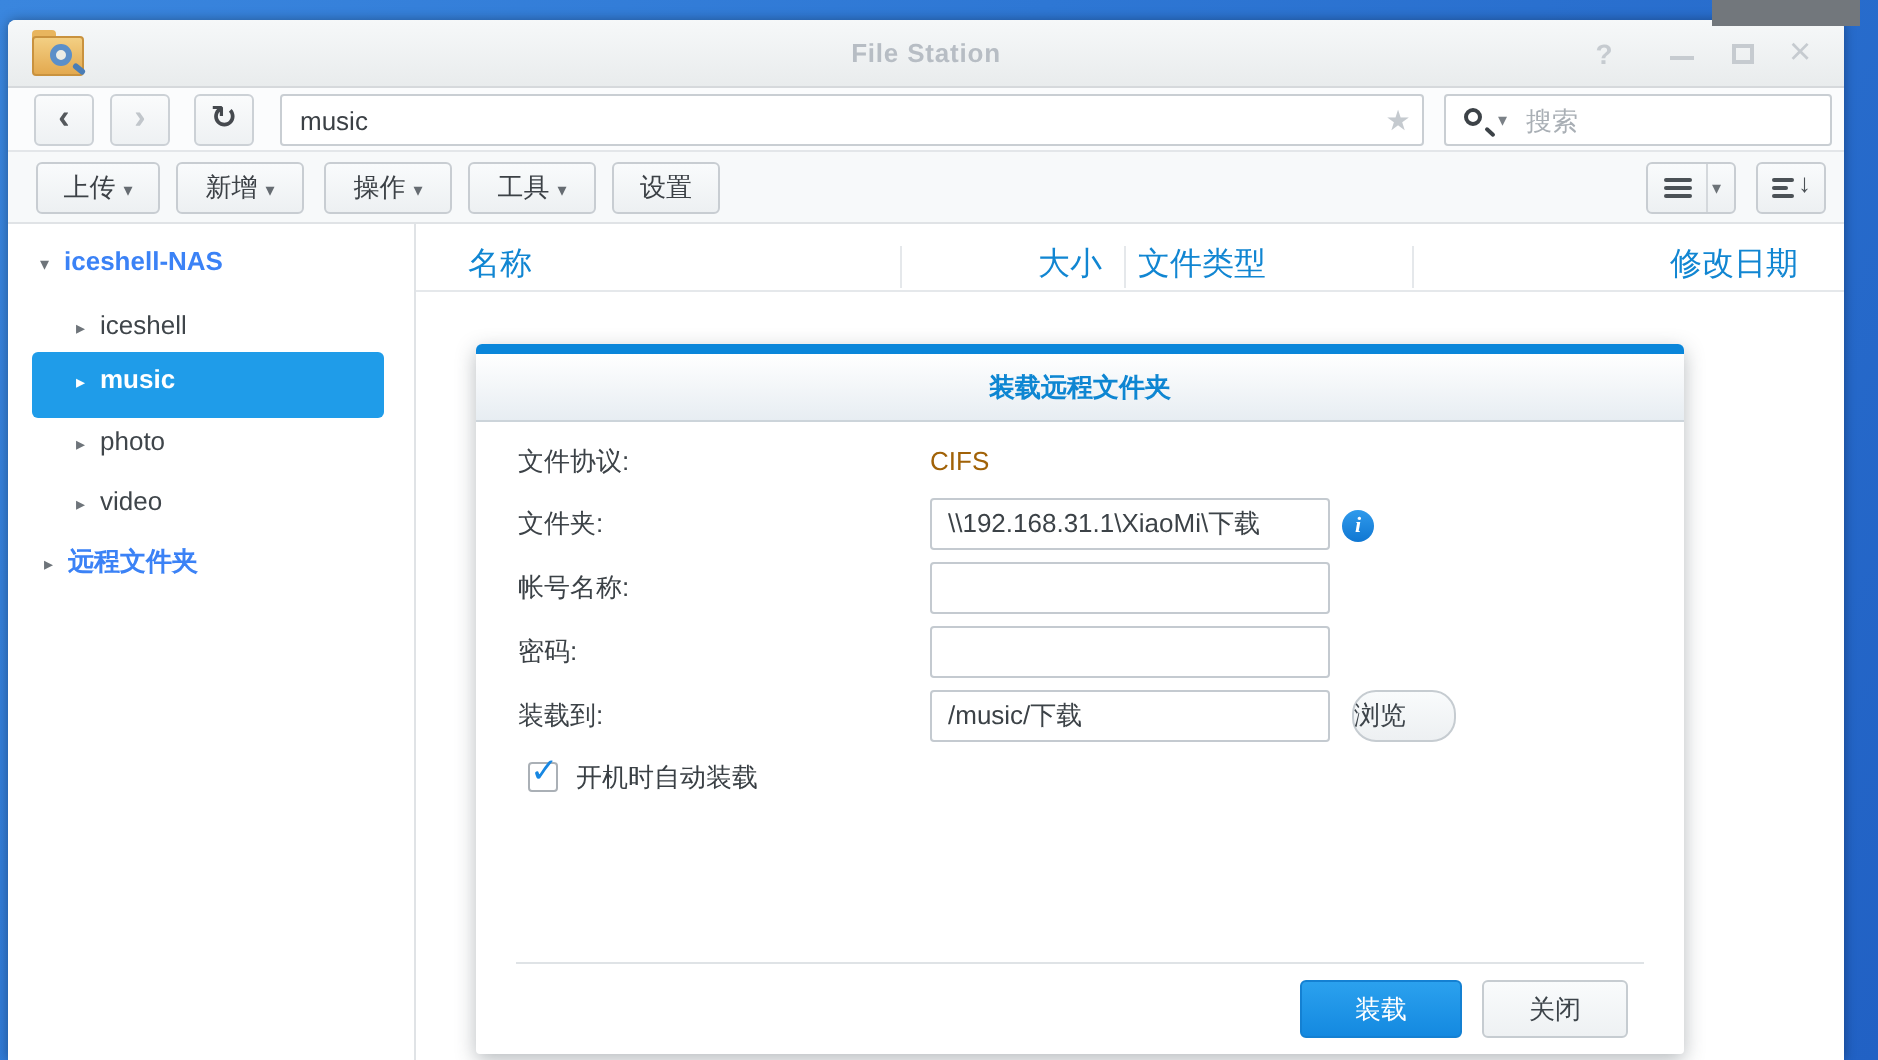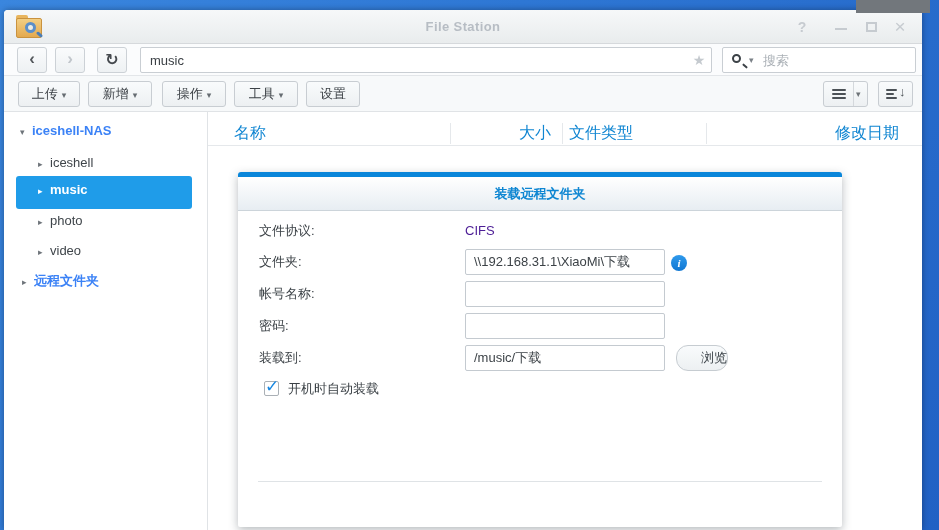--- a/index.html
+++ b/index.html
@@ -97,31 +97,31 @@
   .col-date { left:498px; width:193px; text-align:right; }
   .col-sep { position:absolute; top:3px; height:21px; width:1px; background:#e5e8eb; }
 
   
   .dialog { position:absolute; left:30px; top:60px; width:604px; height:355px; background:#fff;
             border-radius:3px 3px 2px 2px; box-shadow:0 3px 10px rgba(50,60,70,.35); z-index:20; }
   .dlg-accent { height:5px; background:#0a86da; border-radius:3px 3px 0 0; }
   .dlg-header { height:34px; background:linear-gradient(#ffffff,#e7edf2); border-bottom:1px solid #ccd4da;
                 text-align:center; line-height:33px; font-weight:bold; color:#0e86d2; font-size:13px; cursor:move; }
   .dlg-label { position:absolute; left:21px; height:20px; line-height:20px; color:#3c4247; }
-  .dlg-static { position:absolute; left:227px; height:20px; line-height:20px; color:#4c1d95; }
+  .dlg-static { position:absolute; left:227px; height:20px; line-height:20px; color:#a16207; }
   .dlg-input { position:absolute; left:227px; width:200px; height:26px; border:1px solid #c4cad0; border-radius:2px;
                padding:0 8px; font-size:13px; color:#3c4247; background:#fff;
                font-family:"Liberation Sans","DejaVu Sans",sans-serif; }
   .info-badge { position:absolute; left:433px; top:83px; width:16px; height:16px; border-radius:50%;
                 background:linear-gradient(#2f9aec,#1077d2); color:#fff; text-align:center; line-height:16px;
                 font-size:11px; font-weight:bold; font-style:italic; font-family:"Liberation Serif","DejaVu Serif",serif;
                 cursor:pointer; }
   .browse-btn { position:absolute; left:438px; top:173px; width:52px; height:26px; border:1px solid #c6ccd1;
                 border-radius:12px; background:linear-gradient(#f9fbfc,#edf0f2); color:#3d444a; font-size:13px;
-                line-height:24px; text-align:right; cursor:pointer; }
+                line-height:24px; text-align:left; cursor:pointer; }
   .checkbox { position:absolute; left:26px; top:209px; width:15px; height:15px; border:1px solid #aab0b6;
               border-radius:2px; background:#fff; cursor:pointer; }
   .checkmark { position:absolute; left:0px; top:-6px; font-size:17px; font-weight:bold; color:#1787e2; }
   .check-label { position:absolute; left:50px; top:207px; height:20px; line-height:20px; color:#3a4045; cursor:pointer; }
   .dlg-sep { position:absolute; left:20px; top:309px; width:564px; height:1px; background:#dfe3e6; }
   .btn-primary { position:absolute; left:412px; top:318px; width:81px; height:29px; border:1px solid #1480d2;
                  border-radius:3px; background:linear-gradient(#2ba1ee,#1489e0); color:#fff; font-size:13px;
                  line-height:27px; text-align:center; cursor:pointer; }
   .btn-secondary { position:absolute; left:503px; top:318px; width:73px; height:29px; border:1px solid #c6ccd1;
                    border-radius:3px; background:linear-gradient(#f9fbfc,#eef1f3); color:#3d444a; font-size:13px;
@@ -261,18 +261,20 @@
           <span class="dlg-label" style="top:176px">装载到:</span>
           <input class="dlg-input" style="top: 173px;" value="/music/下载">
           <div class="browse-btn">浏览</div>
 
           <div class="checkbox">
             <span class="checkmark">✓</span>
           </div>
           <span class="check-label">开机时自动装载</span>
 
           <div class="dlg-sep"></div>
+          <div class="btn-primary">装载</div>
+          <div class="btn-secondary">关闭</div>
         </div>
       </div>
     </div>
 
   </div>
 </div>
 
 </body></html>

